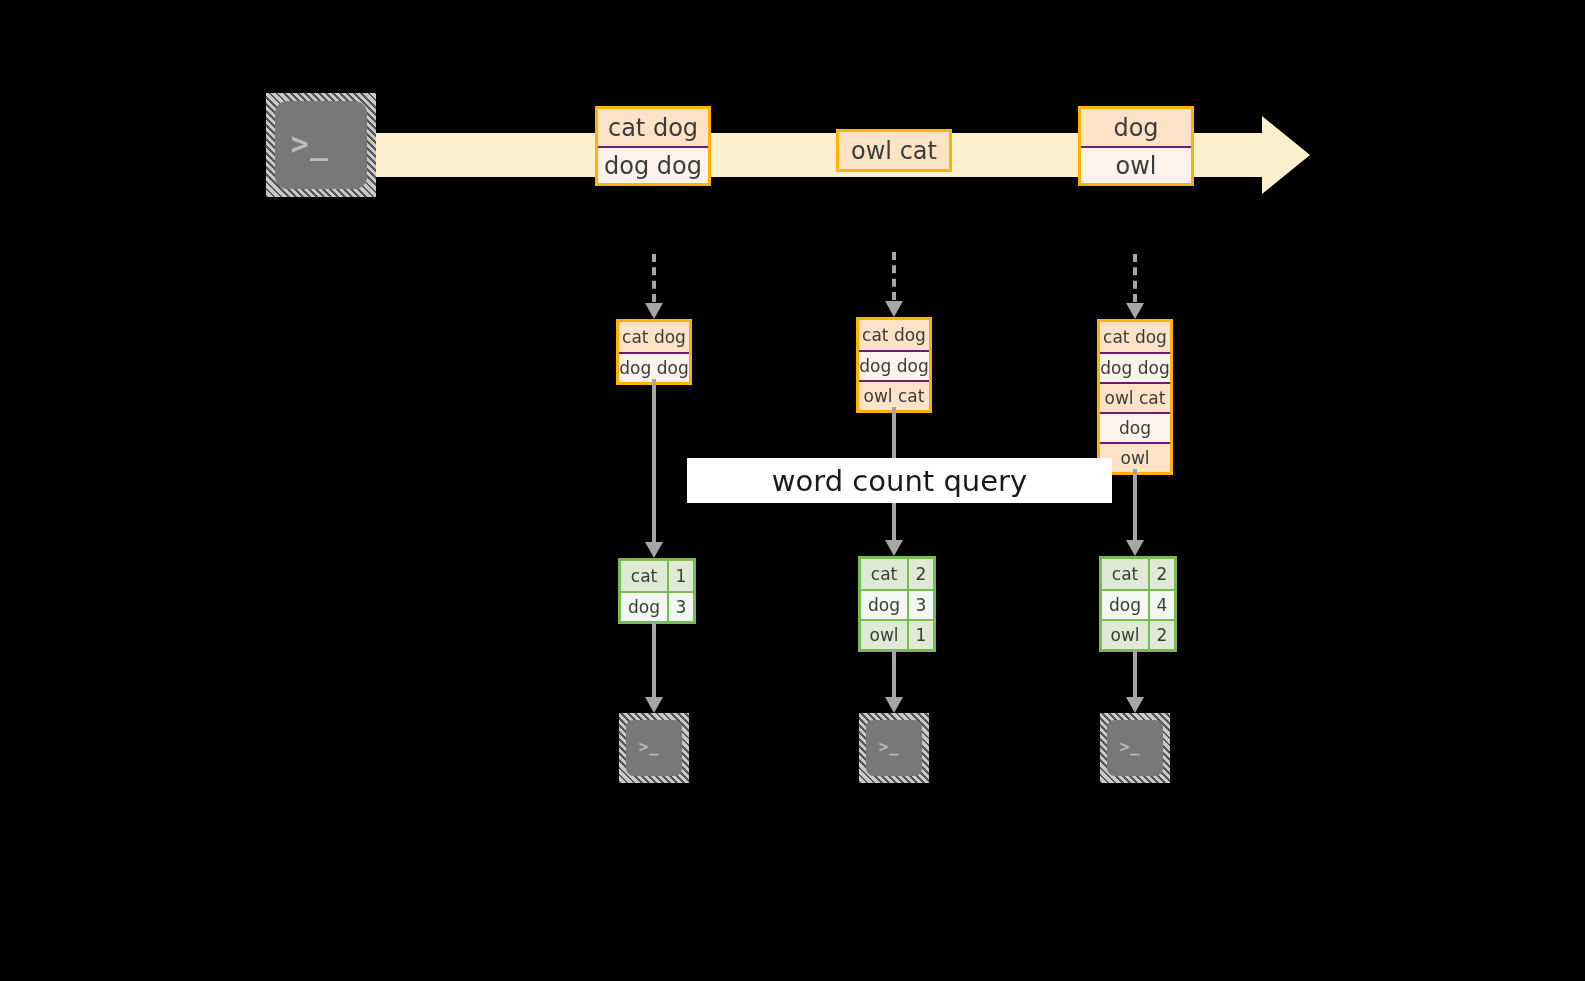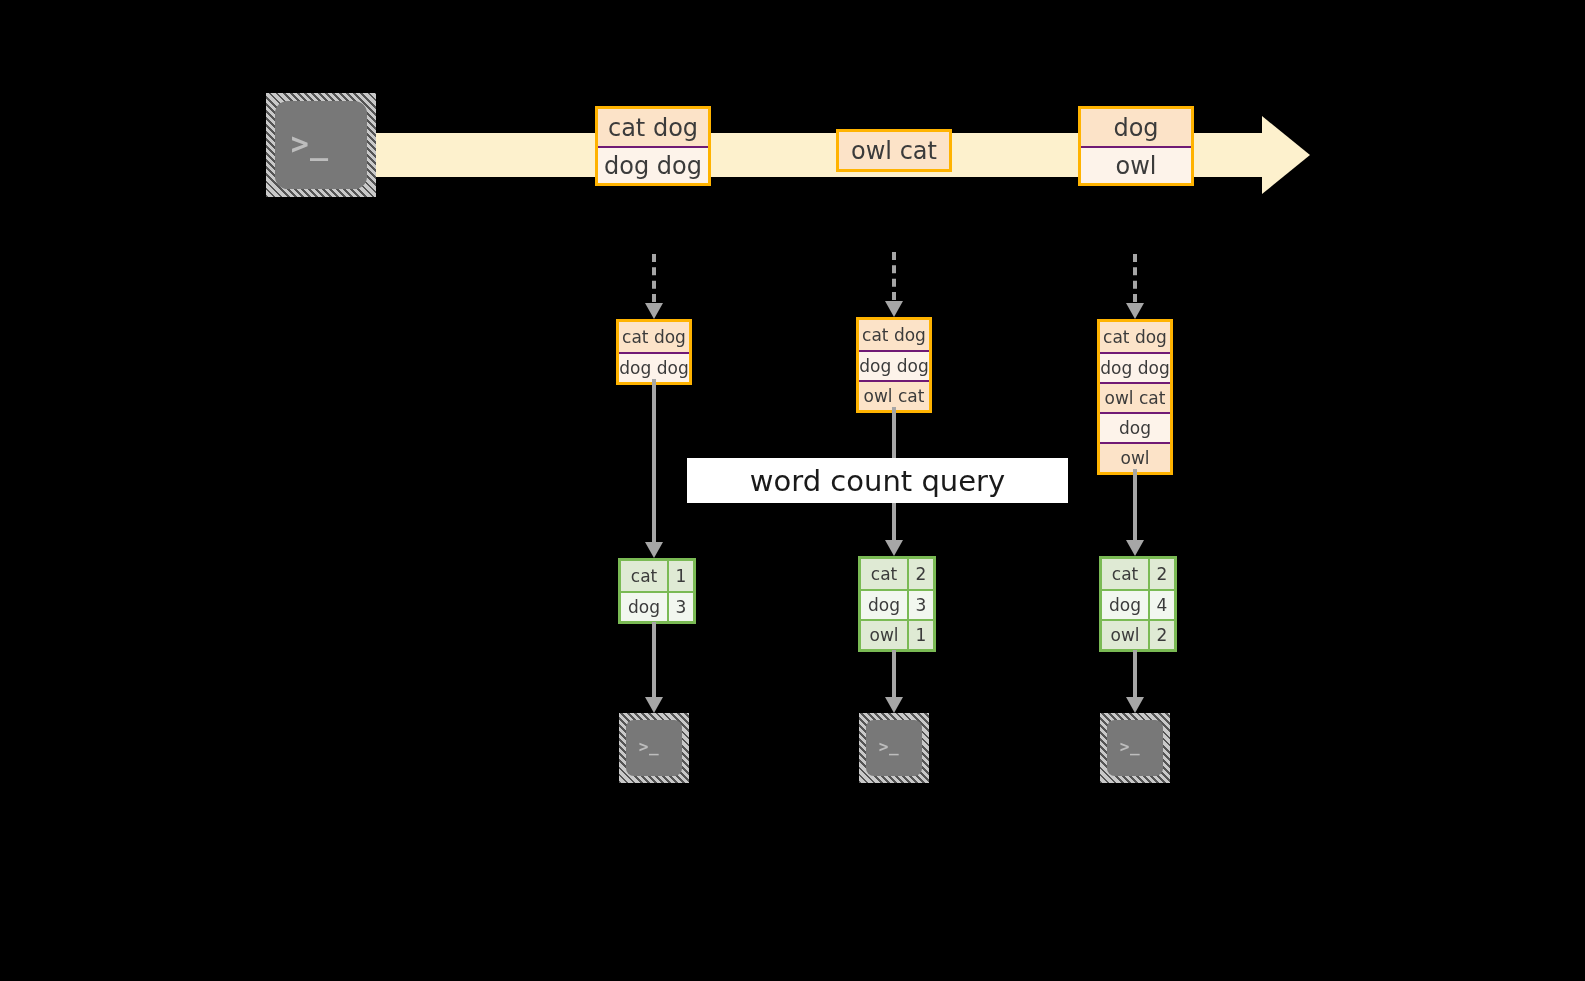--- a/index.html
+++ b/index.html
@@ -138,21 +138,21 @@
     width: 0; height: 0;
     border-left: 9px solid transparent;
     border-right: 9px solid transparent;
     border-top: 16px solid #a6a6a6;
   }
 
   
   .query-label {
     position: absolute;
     left: 687px; top: 458px;
-    width: 381px; height: 45px;
+    width: 425px; height: 45px;
     background: #ffffff;
     display: flex; align-items: center; justify-content: center;
     font-size: 29px;
     color: #1a1a1a;
     white-space: nowrap;
   }
 </style>
 </head>
 <body>
 

